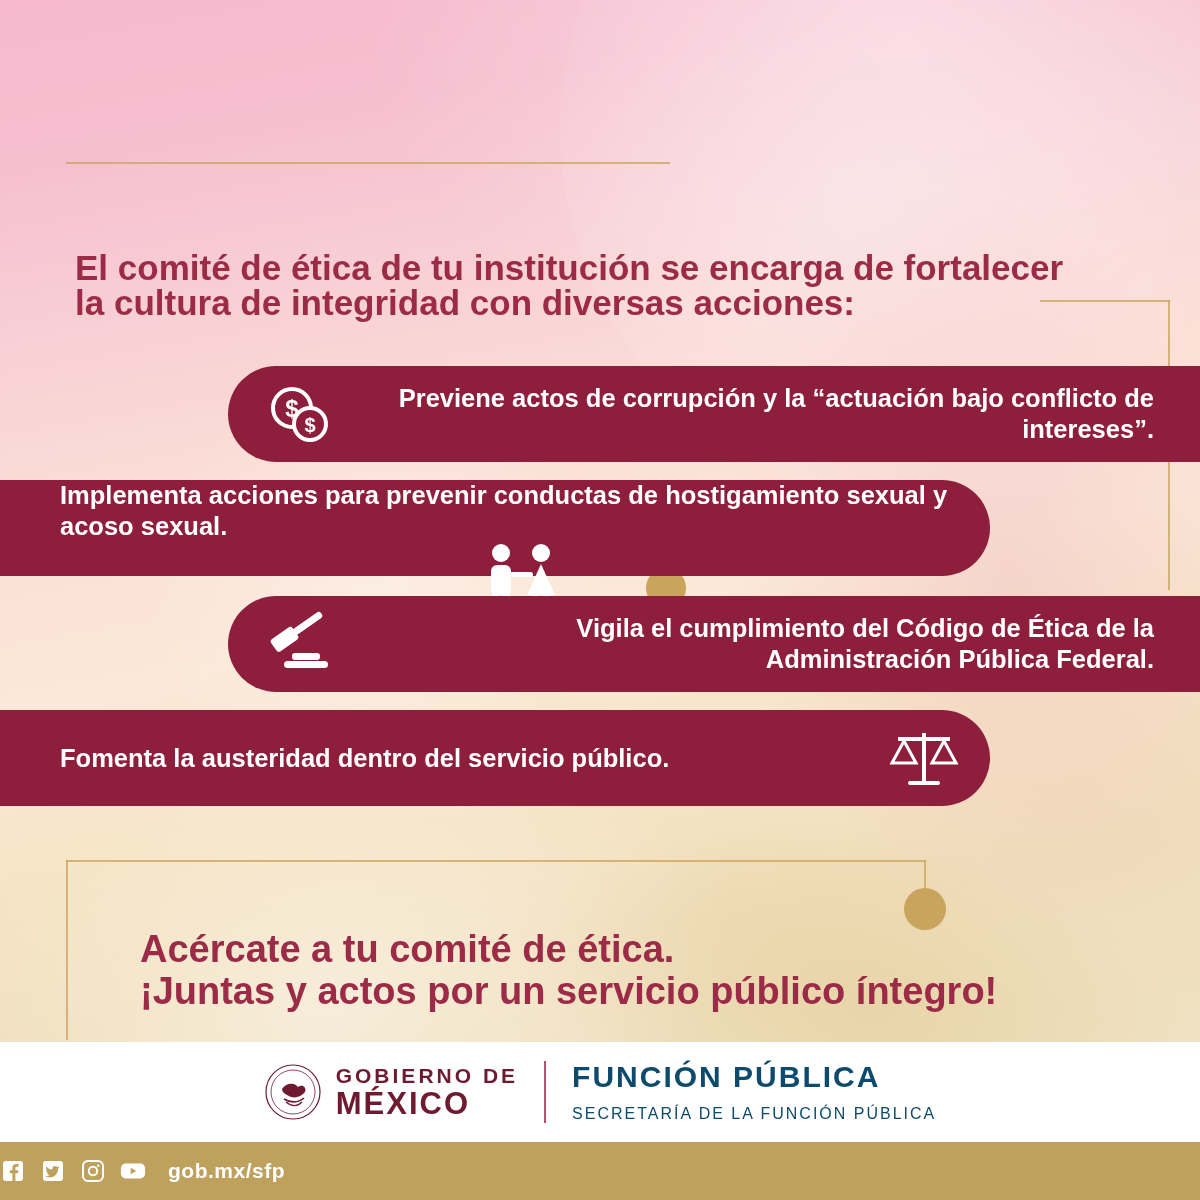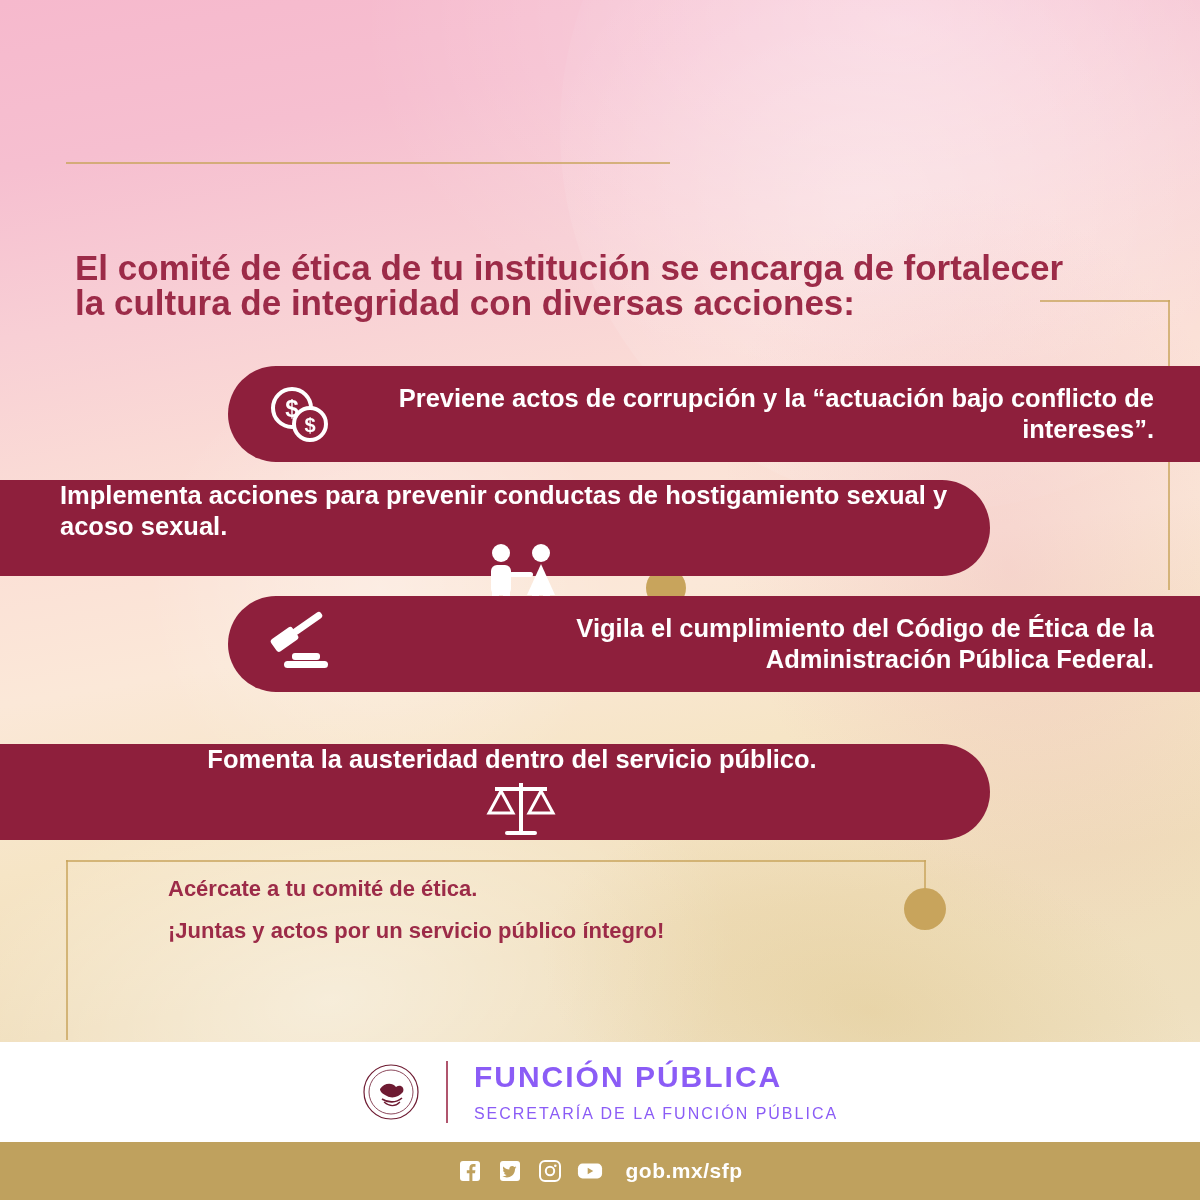--- a/index.html
+++ b/index.html
@@ -77,51 +77,51 @@
   #bar1 .ic{margin-right:24px;}
 
   #bar2{left:0px;top:480px;width:990px;height:96px;border-radius:0 48px 48px 0;padding:0 26px 0 60px;flex-direction:column;}
   #bar2 .txt{text-align:left;}
   #bar2 .ic{margin-left:18px;}
 
   #bar3{left:228px;top:596px;width:972px;height:96px;border-radius:48px 0 0 48px;padding:0 46px 0 34px;gap:21px;}
   #bar3 .txt{text-align:right;}
   #bar3 .ic{margin-right:24px;}
 
-  #bar4{left:0px;top:744px;width:990px;height:96px;border-radius:0 48px 48px 0;padding:0 26px 0 60px;flex-direction:column;}
+  #bar4{left:0px;top:710px;width:990px;height:96px;border-radius:0 48px 48px 0;padding:0 26px 0 60px;}
   #bar4 .txt{text-align:left;}
   #bar4 .ic{margin-left:18px;}
 
   
   #closing{
-    position:absolute;left:140px;top:868px;width:960px;
-    color:#9c2b48;font-weight:bold;font-size:22px;line-height:42px;margin-left:28px;
+    position:absolute;left:140px;top:928px;width:960px;
+    color:#9c2b48;font-weight:bold;font-size:38px;line-height:42px;
   }
 
   
   #footer{
     position:absolute;left:0;bottom:58px;width:1200px;height:100px;
     background:#ffffff;
     display:flex;align-items:center;justify-content:center;
   }
   .gobmx{display:flex;align-items:center;gap:14px;}
   .eagle{width:58px;height:58px;}
   .gob-text{line-height:1;color:#6e1b32;text-align:left;}
   .gob-text .g1{font-size:21px;font-weight:bold;letter-spacing:3px;}
   .gob-text .g2{font-size:31px;font-weight:bold;letter-spacing:2px;margin-top:2px;}
   .divider{width:2px;height:62px;background:#9c2b48;margin:0 26px;opacity:.8;}
-  .fp{line-height:1;color:#8b5cf6;text-align:left;}
+  .fp{line-height:1;color:#0c4a6e;text-align:left;}
   .fp .f1{font-size:30px;font-weight:bold;letter-spacing:2px;}
   .fp .f2{font-size:16px;letter-spacing:2px;margin-top:14px;}
 
   
   #bottombar{
     position:absolute;left:0;bottom:0;width:1200px;height:58px;
     background:#bfa15e;
-    display:flex;align-items:center;justify-content:center;gap:14px;
+    display:flex;align-items:center;gap:14px;
     color:#ffffff;
   }
   #bottombar .soc{width:26px;height:26px;display:inline-flex;align-items:center;justify-content:center;}
   #bottombar .url{font-size:21px;font-weight:bold;margin-left:8px;letter-spacing:.5px;}
 </style>
 </head>
 <body>
 
 <div id="poster">
 
@@ -208,20 +208,24 @@
     <div class="gobmx">
       <span class="eagle">
         <svg width="58" height="58" viewBox="0 0 58 58" xmlns="http://www.w3.org/2000/svg">
           <circle cx="29" cy="29" r="27" fill="none" stroke="#6e1b32" stroke-width="1.2"></circle>
           <circle cx="29" cy="29" r="22" fill="none" stroke="#6e1b32" stroke-width="0.8"></circle>
           <path d="M18 26 C22 20, 30 19, 34 24 C38 21, 43 24, 41 29 C37 34, 30 36, 25 33 C21 31, 18 29, 18 26 Z" fill="#6e1b32"></path>
           <path d="M20 36 C26 40, 34 40, 40 35" fill="none" stroke="#6e1b32" stroke-width="1.6"></path>
           <path d="M22 39 C28 44, 33 44, 38 39" fill="none" stroke="#6e1b32" stroke-width="1.2"></path>
         </svg>
       </span>
+      <span class="gob-text">
+        <div class="g1">GOBIERNO DE</div>
+        <div class="g2">MÉXICO</div>
+      </span>
     </div>
     <div class="divider"></div>
     <div class="fp">
       <div class="f1">FUNCIÓN PÚBLICA</div>
       <div class="f2">SECRETARÍA DE LA FUNCIÓN PÚBLICA</div>
     </div>
   </div>
 
   <div id="bottombar">
     <span class="soc">

